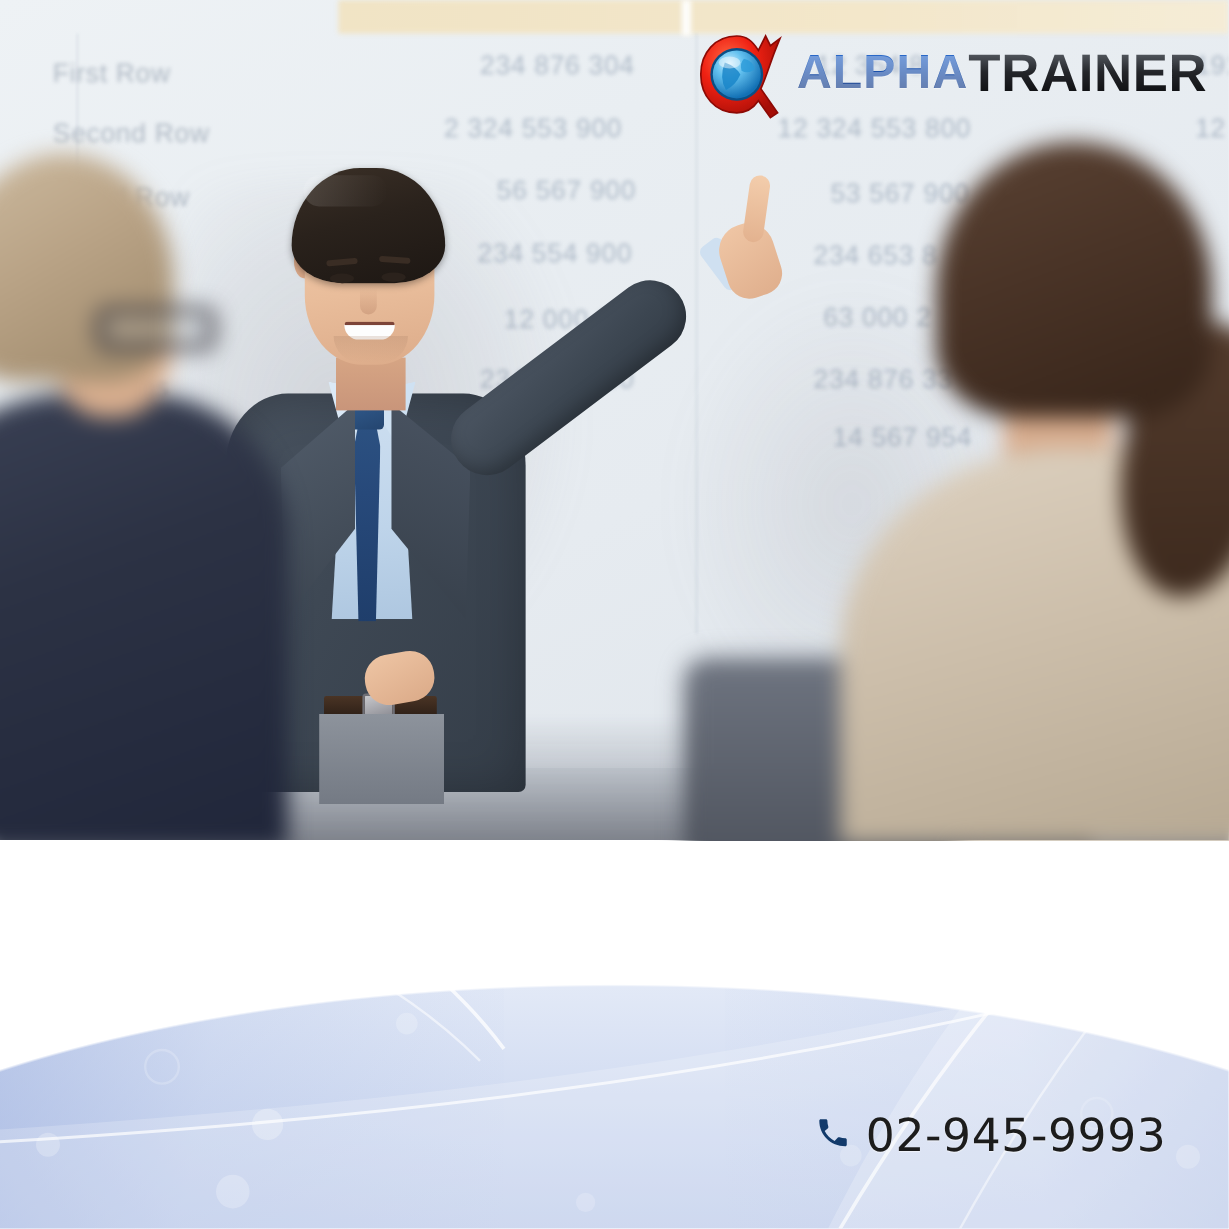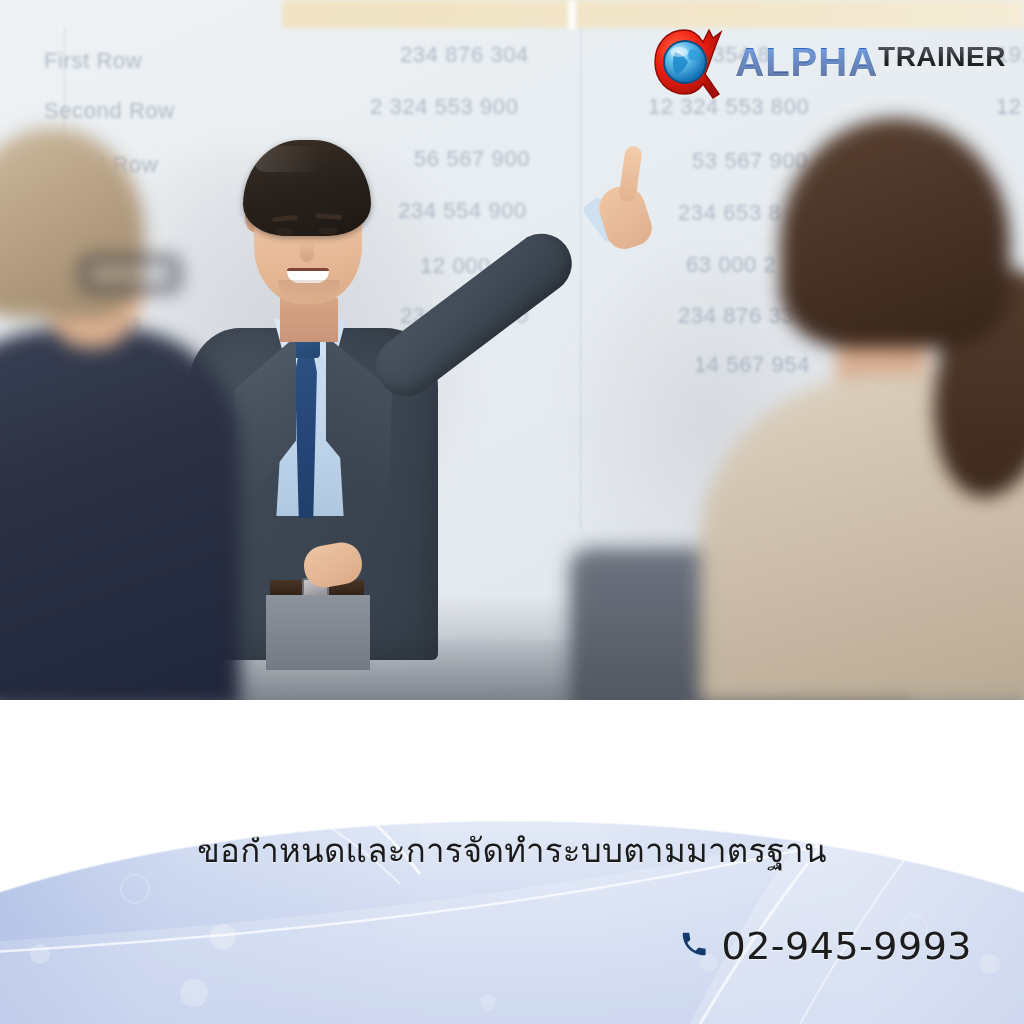--- a/index.html
+++ b/index.html
@@ -290,21 +290,21 @@
   .logo-mark { position:relative; width:84px; height:80px; }
   .logo-text { display:flex; flex-direction:row; line-height:.92; }
   .logo-alpha {
     font-size:40px; font-weight:800; letter-spacing:1px;
     background:linear-gradient(180deg,#2f6fd0 0%,#1b4fa8 45%,#0e2f73 100%);
     -webkit-background-clip:text; background-clip:text; color:transparent;
     text-shadow:0 1px 0 rgba(255,255,255,.35);
     font-family:"Liberation Sans", sans-serif;
   }
   .logo-trainer {
-    font-size:28px; font-weight:800; letter-spacing:.5px;
+    font-size:44px; font-weight:800; letter-spacing:.5px;
     background:linear-gradient(180deg,#5a5f66 0%,#24262a 45%,#0a0b0d 100%);
     -webkit-background-clip:text; background-clip:text; color:transparent;
     font-family:"Liberation Sans", sans-serif;
   }
 
   
   .panel {
     position:absolute; left:0; bottom:0; width:1024px; height:400px;
     overflow:hidden;
     -webkit-mask-image:
@@ -537,21 +537,20 @@
       <path d="M 1064 60 C 980 140, 900 220, 800 400" stroke="rgba(255,255,255,.5)" stroke-width="2" fill="none"></path>
       <path d="M 1064 -40 C 900 80, 790 200, 690 400 L 1064 400 Z" fill="rgba(255,255,255,.22)"></path>
       <path d="M -40 320 C 260 300, 640 270, 1064 150 L 1064 400 L -40 400 Z" fill="rgba(255,255,255,.20)"></path>
       <path d="M -40 330 C 260 312, 640 282, 1064 160" stroke="rgba(255,255,255,.7)" stroke-width="2.5" fill="none"></path>
       <path d="M -40 20 C 200 40, 420 42, 1064 10" stroke="rgba(255,255,255,.8)" stroke-width="2" fill="none"></path>
     </svg>
 
     <div class="panel-content">
       <div class="t-course">หลักสูตร</div>
       <div class="t-iso">ISO14001:2015</div>
-      <div class="t-thai">ข้อกำหนดและการจัดทำระบบตามมาตรฐาน</div>
     </div>
 
     <div class="contact">
       <div class="c-phone">
         <span>
           <svg width="30" height="30" viewBox="0 0 24 24" fill="#123a6b">
             <path d="M6.6 10.8c1.4 2.8 3.8 5.1 6.6 6.6l2.2-2.2c.3-.3.7-.4 1.1-.2 1.2.4 2.5.6 3.8.6.6 0 1 .4 1 1V20c0 .6-.4 1-1 1C10.6 21 3 13.4 3 4c0-.6.4-1 1-1h3.4c.6 0 1 .4 1 1 0 1.3.2 2.6.6 3.8.1.4 0 .8-.2 1.1l-2.2 1.9z"></path>
           </svg>
         </span>
         <span>02-945-9993</span>

